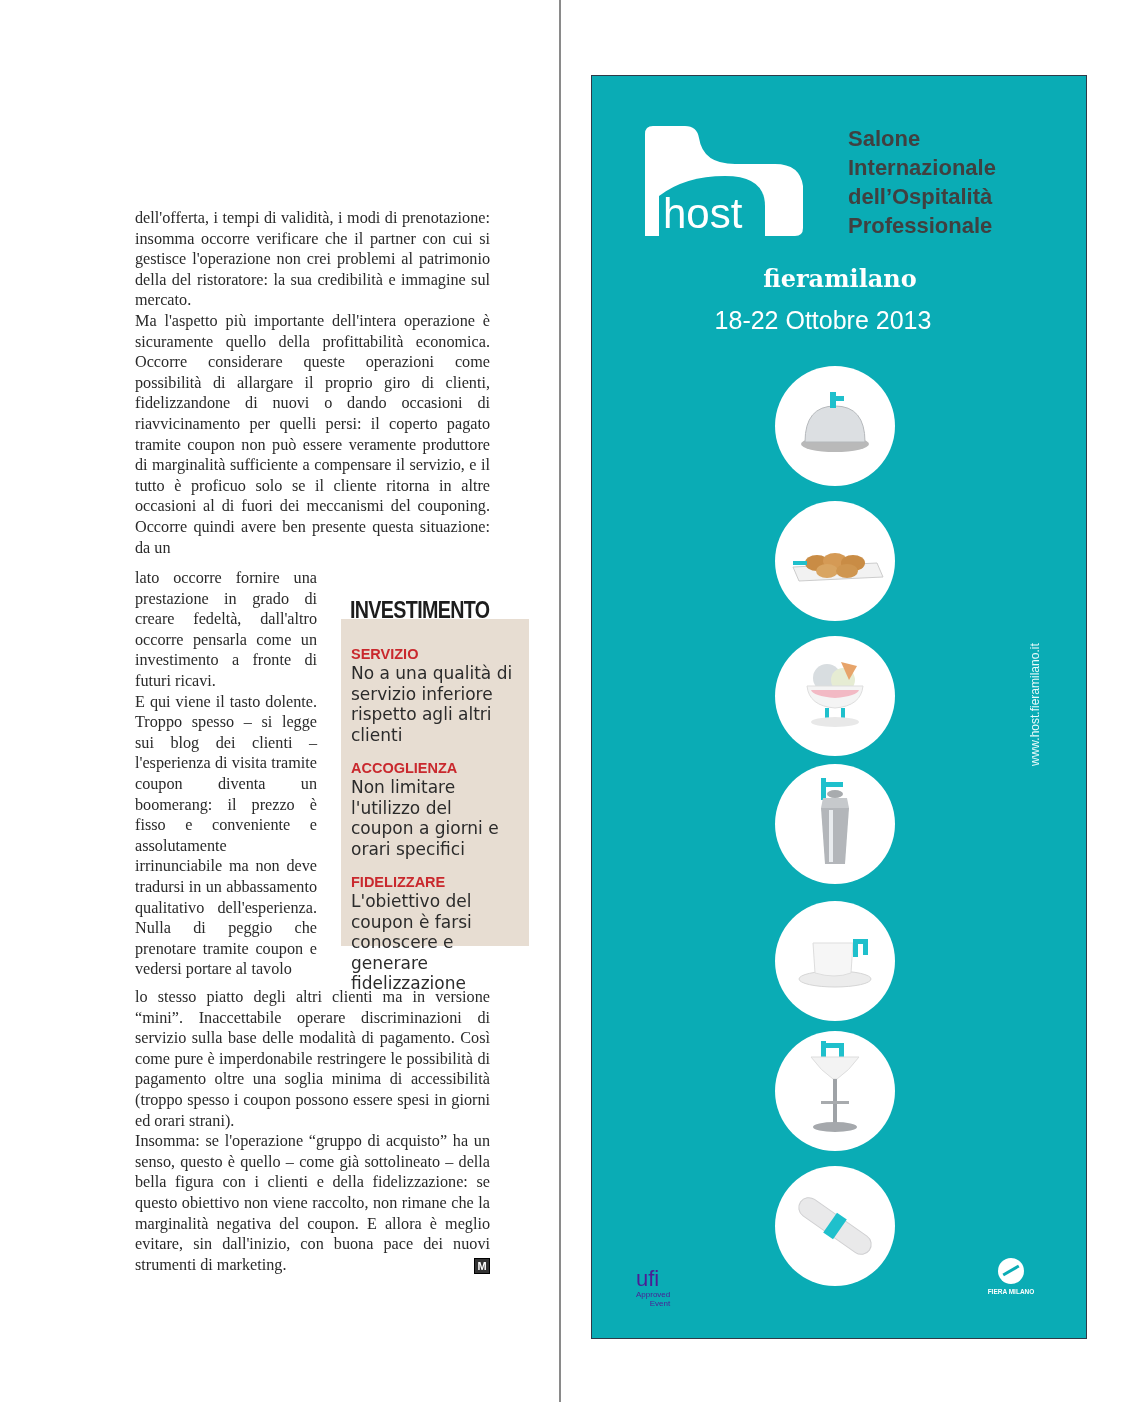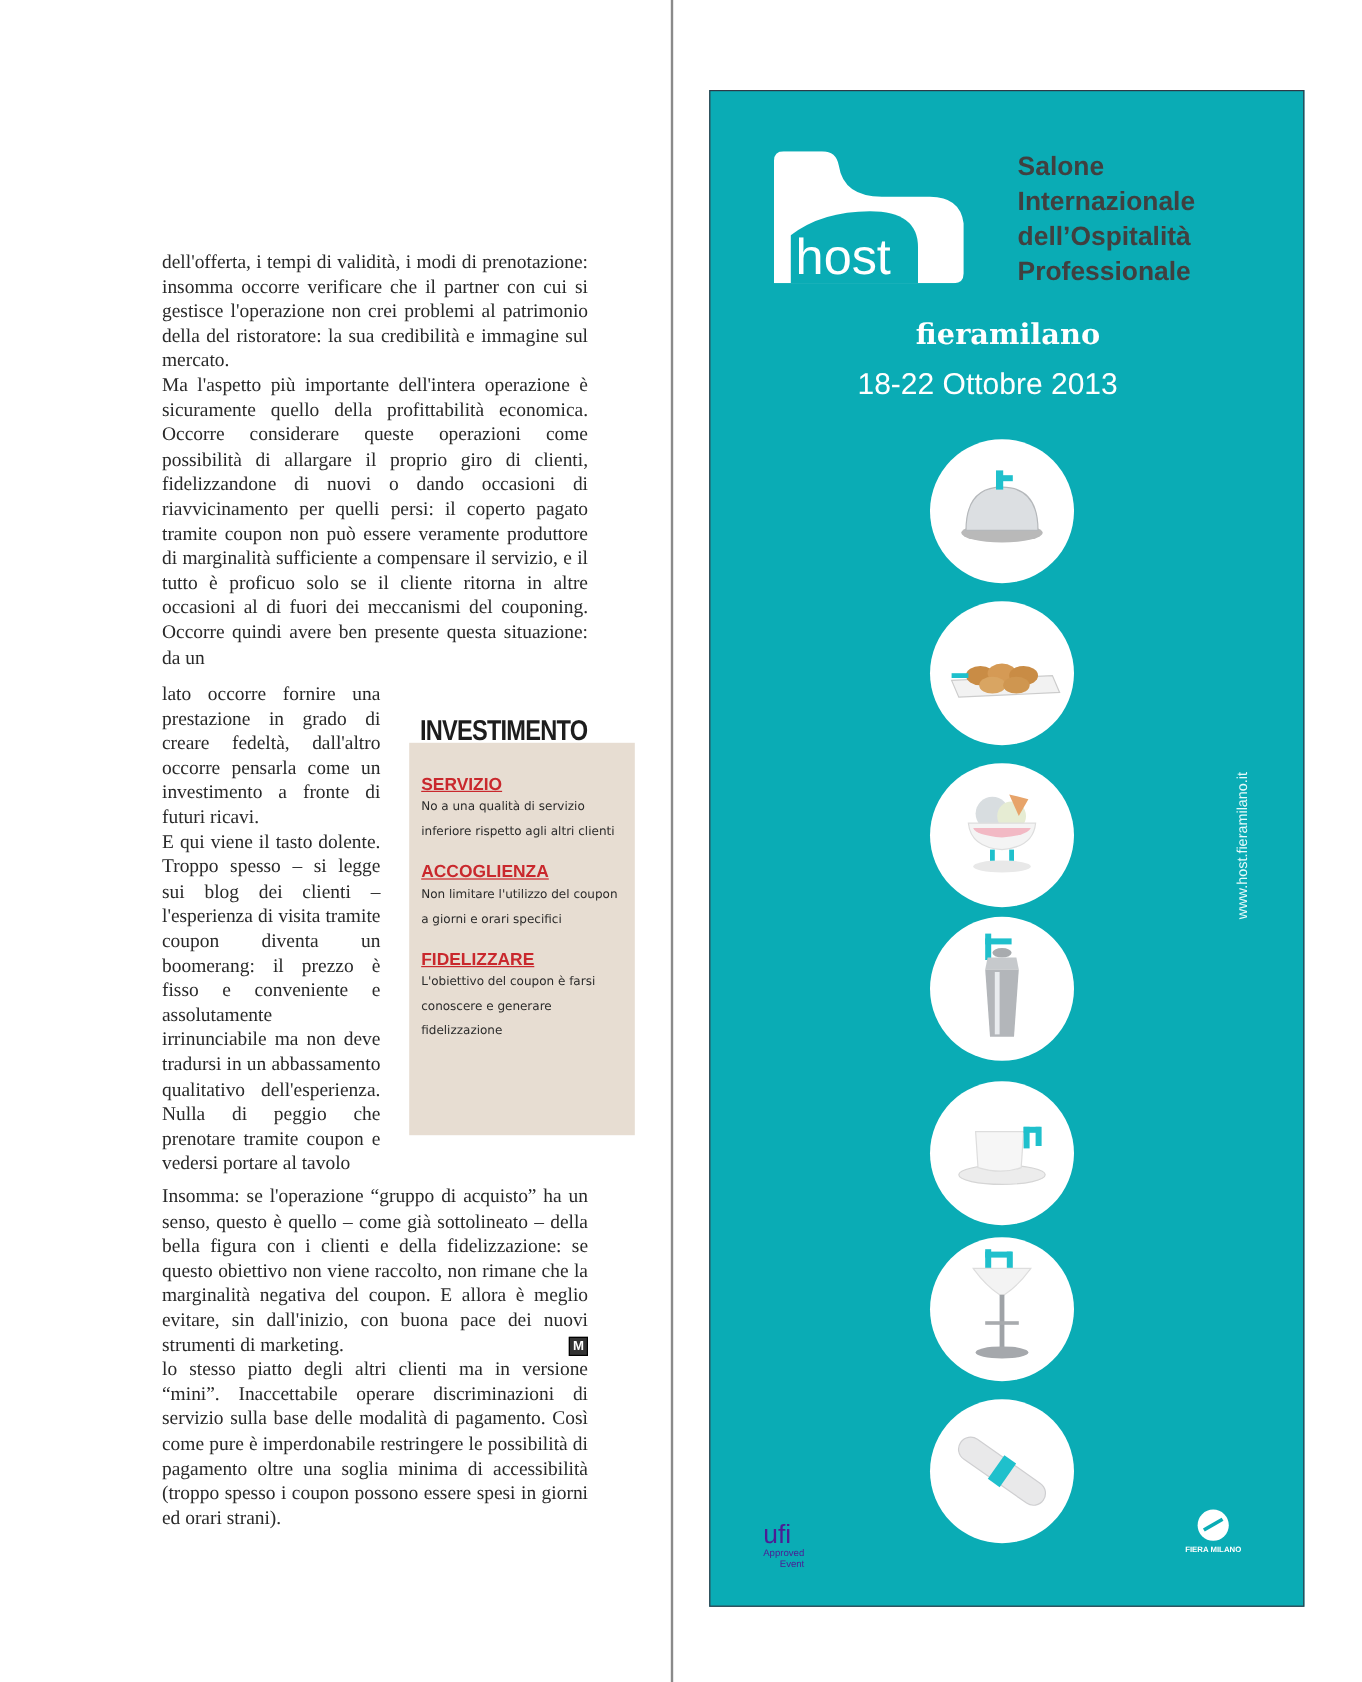--- a/index.html
+++ b/index.html
@@ -16,22 +16,22 @@
   .col-narrow { left: 135px; width: 182px; }
   #top-block { top: 208px; }
   #narrow-block { top: 568px; }
   #bottom-block { top: 987px; }
   .end-mark { display: inline-block; width: 14px; height: 14px; background: #333; color: #fff; font-family: "Liberation Sans", sans-serif; font-weight: bold; font-size: 11px; line-height: 14px; text-align: center; vertical-align: middle; float: right; margin-top: 3px; border: 1px solid #000; }
 
   
   .sidebar-title { position: absolute; left: 350px; top: 596px; font-family: "Liberation Sans", sans-serif; font-weight: bold; font-size: 24px; letter-spacing: -0.8px; color: #1d1d1d; transform: scaleX(0.82); transform-origin: left top; }
   .sidebar-box { position: absolute; left: 341px; top: 619px; width: 188px; height: 327px; background: #e7ddd2; box-sizing: border-box; padding: 26px 10px 10px 10px; }
   .sb-item { margin-bottom: 14px; }
-  .sb-head { font-family: "Liberation Sans", sans-serif; font-weight: bold; font-size: 14.5px; color: #c9282d; line-height: 18px; text-decoration: underline; }
-  .sb-text { font-family: "DejaVu Sans", sans-serif; font-size: 10px; line-height: 20.5px; color: #2b2b2b; }
+  .sb-head { font-family: "Liberation Sans", sans-serif; font-weight: bold; font-size: 14.5px; color: #c9282d; line-height: 18px; }
+  .sb-text { font-family: "DejaVu Sans", sans-serif; font-size: 17px; line-height: 20.5px; color: #2b2b2b; }
 
   
   .ad { position: absolute; left: 591px; top: 75px; width: 496px; height: 1264px; background: #0aacb5; border: 1px solid #2e3a48; box-sizing: border-box; }
   .logo { position: absolute; left: 53px; top: 50px; width: 160px; height: 110px; }
   .tagline { position: absolute; left: 256px; top: 48px; font-family: "Liberation Sans", sans-serif; font-weight: bold; color: #404040; font-size: 22px; line-height: 29px; }
   .venue { position: absolute; left: 0; width: 496px; top: 188px; text-align: center; color: #fff; font-family: "DejaVu Serif", serif; font-weight: bold; font-size: 24px; }
   .dates { position: absolute; left: 0; width: 462px; top: 230px; text-align: center; color: #fff; font-family: "Liberation Sans", sans-serif; font-weight: normal; font-size: 25px; }
   .circle { position: absolute; left: 183px; width: 120px; height: 120px; border-radius: 50%; background: #fff; overflow: hidden; }
   .circle svg { width: 120px; height: 120px; }
   .url { position: absolute; left: 436px; top: 690px; color: #e8fbfc; font-family: "Liberation Sans", sans-serif; font-size: 12px; transform: rotate(-90deg); transform-origin: left top; white-space: nowrap; }
@@ -51,22 +51,22 @@
   <p>dell'offerta, i tempi di validità, i modi di prenotazione: insomma occorre verificare che il partner con cui si gestisce l'operazione non crei problemi al patrimonio della del ristoratore: la sua credibilità e immagine sul mercato.</p>
   <p>Ma l'aspetto più importante dell'intera operazione è sicuramente quello della profittabilità economica. Occorre considerare queste operazioni come possibilità di allargare il proprio giro di clienti, fidelizzandone di nuovi o dando occasioni di riavvicinamento per quelli persi: il coperto pagato tramite coupon non può essere veramente produttore di marginalità sufficiente a compensare il servizio, e il tutto è proficuo solo se il cliente ritorna in altre occasioni al di fuori dei meccanismi del couponing. Occorre quindi avere ben presente questa situazione: da un</p>
 </div>
 
 <div class="body-text col-narrow" id="narrow-block">
   <p>lato occorre fornire una prestazione in grado di creare fedeltà, dall'altro occorre pensarla come un investimento a fronte di futuri ricavi.</p>
   <p>E qui viene il tasto dolente. Troppo spesso – si legge sui blog dei clienti – l'esperienza di visita tramite coupon diventa un boomerang: il prezzo è fisso e conveniente e assolutamente irrinunciabile ma non deve tradursi in un abbassamento qualitativo dell'esperienza. Nulla di peggio che prenotare tramite coupon e vedersi portare al tavolo</p>
 </div>
 
 <div class="body-text col-full" id="bottom-block">
+  <p>lo stesso piatto degli altri clienti ma in versione “mini”. Inaccettabile operare discriminazioni di servizio sulla base delle modalità di pagamento. Così come pure è imperdonabile restringere le possibilità di pagamento oltre una soglia minima di accessibilità (troppo spesso i coupon possono essere spesi in giorni ed orari strani).</p>
   <p><span>Insomma: se l'operazione “gruppo di acquisto” ha un senso, questo è quello – come già sottolineato – della bella figura con i clienti e della fidelizzazione: se questo obiettivo non viene raccolto, non rimane che la marginalità negativa del coupon. E allora è meglio evitare, sin dall'inizio, con buona pace dei nuovi strumenti di marketing.</span> <span class="end-mark">M</span></p>
-  <p>lo stesso piatto degli altri clienti ma in versione “mini”. Inaccettabile operare discriminazioni di servizio sulla base delle modalità di pagamento. Così come pure è imperdonabile restringere le possibilità di pagamento oltre una soglia minima di accessibilità (troppo spesso i coupon possono essere spesi in giorni ed orari strani).</p>
 </div>
 
 <div class="sidebar-box">
   <div class="sb-item">
     <div class="sb-head">SERVIZIO</div>
     <div class="sb-text">No a una qualità di servizio inferiore rispetto agli altri clienti</div>
   </div>
   <div class="sb-item">
     <div class="sb-head">ACCOGLIENZA</div>
     <div class="sb-text">Non limitare l'utilizzo del coupon a giorni e orari specifici</div>

